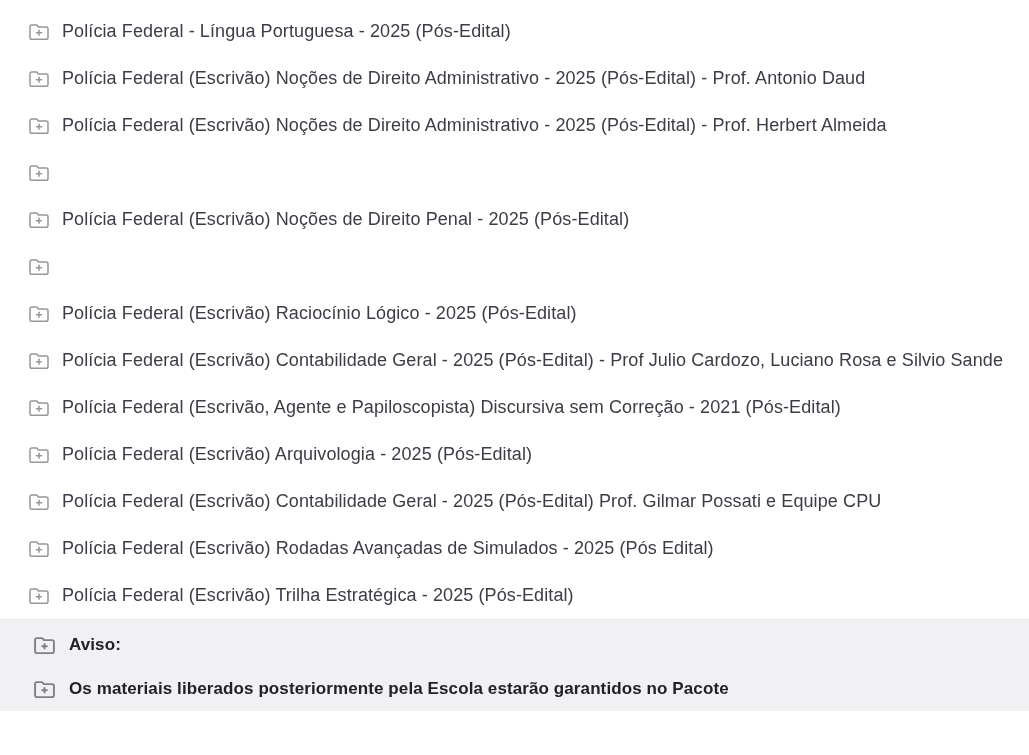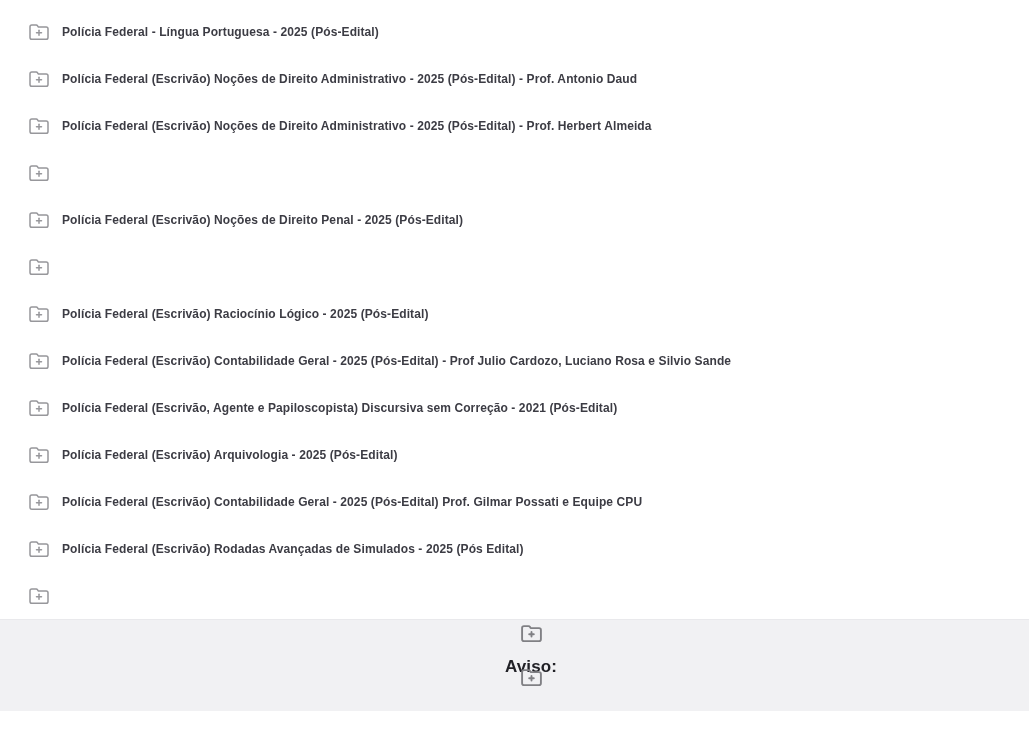--- a/index.html
+++ b/index.html
@@ -24,40 +24,39 @@
   }
   .course-row .icon {
     width: 22px;
     height: 20px;
     flex: 0 0 auto;
     display: flex;
     align-items: center;
     justify-content: center;
   }
   .course-title {
-    font-weight: 700;
-    font-size: 12px;
+    font-weight: 400;
+    font-size: 18px;
     color: #3c3c44;
     letter-spacing: 0.1px;
     white-space: nowrap;
   }
   .notice-section {
     background: #f1f1f3;
     border-top: 1px solid #e9e9ec;
     height: 92px;
     padding-top: 3px;
   }
   .notice-row {
     height: 44px;
     display: flex;
     align-items: center;
     padding-left: 33px;
     gap: 13px;
     cursor: pointer;
-    flex-direction: column;
   }
   .notice-row .icon {
     width: 23px;
     height: 21px;
     flex: 0 0 auto;
     display: flex;
     align-items: center;
     justify-content: center;
   }
   .notice-title {
@@ -204,20 +203,21 @@
   </div>
 
   <div class="course-row">
     <span class="icon">
       <svg viewBox="0 0 22 20" width="22" height="20" fill="none" stroke="#97979b" stroke-width="1.5" stroke-linecap="round" stroke-linejoin="round">
         <path d="M2 15.5 V4.8 Q2 3 3.8 3 L8.2 3 Q9.1 3 9.6 3.8 L10.2 4.9 L18.2 4.9 Q20 4.9 20 6.7 L20 15.5 Q20 17.3 18.2 17.3 L3.8 17.3 Q2 17.3 2 15.5 Z"></path>
         <path d="M11 8.3 v5"></path>
         <path d="M8.5 10.8 h5"></path>
       </svg>
     </span>
+    <span class="course-title">Polícia Federal (Escrivão) Trilha Estratégica - 2025 (Pós-Edital)</span>
   </div>
 </div>
 
 <div class="notice-section" id="notice-section">
   <div class="notice-row">
     <span class="icon">
       <svg viewBox="0 0 22 20" width="23" height="21" fill="none" stroke="#808084" stroke-width="1.8" stroke-linecap="round" stroke-linejoin="round">
         <path d="M2 15.5 V4.8 Q2 3 3.8 3 L8.2 3 Q9.1 3 9.6 3.8 L10.2 4.9 L18.2 4.9 Q20 4.9 20 6.7 L20 15.5 Q20 17.3 18.2 17.3 L3.8 17.3 Q2 17.3 2 15.5 Z"></path>
         <path d="M11 8.5 v4.4"></path>
         <path d="M8.8 10.7 h4.4"></path>
@@ -227,14 +227,15 @@
   </div>
 
   <div class="notice-row">
     <span class="icon">
       <svg viewBox="0 0 22 20" width="23" height="21" fill="none" stroke="#808084" stroke-width="1.8" stroke-linecap="round" stroke-linejoin="round">
         <path d="M2 15.5 V4.8 Q2 3 3.8 3 L8.2 3 Q9.1 3 9.6 3.8 L10.2 4.9 L18.2 4.9 Q20 4.9 20 6.7 L20 15.5 Q20 17.3 18.2 17.3 L3.8 17.3 Q2 17.3 2 15.5 Z"></path>
         <path d="M11 8.5 v4.4"></path>
         <path d="M8.8 10.7 h4.4"></path>
       </svg>
     </span>
+    <span class="notice-title">Os materiais liberados posteriormente pela Escola estarão garantidos no Pacote</span>
   </div>
 </div>
 
 </body></html>

